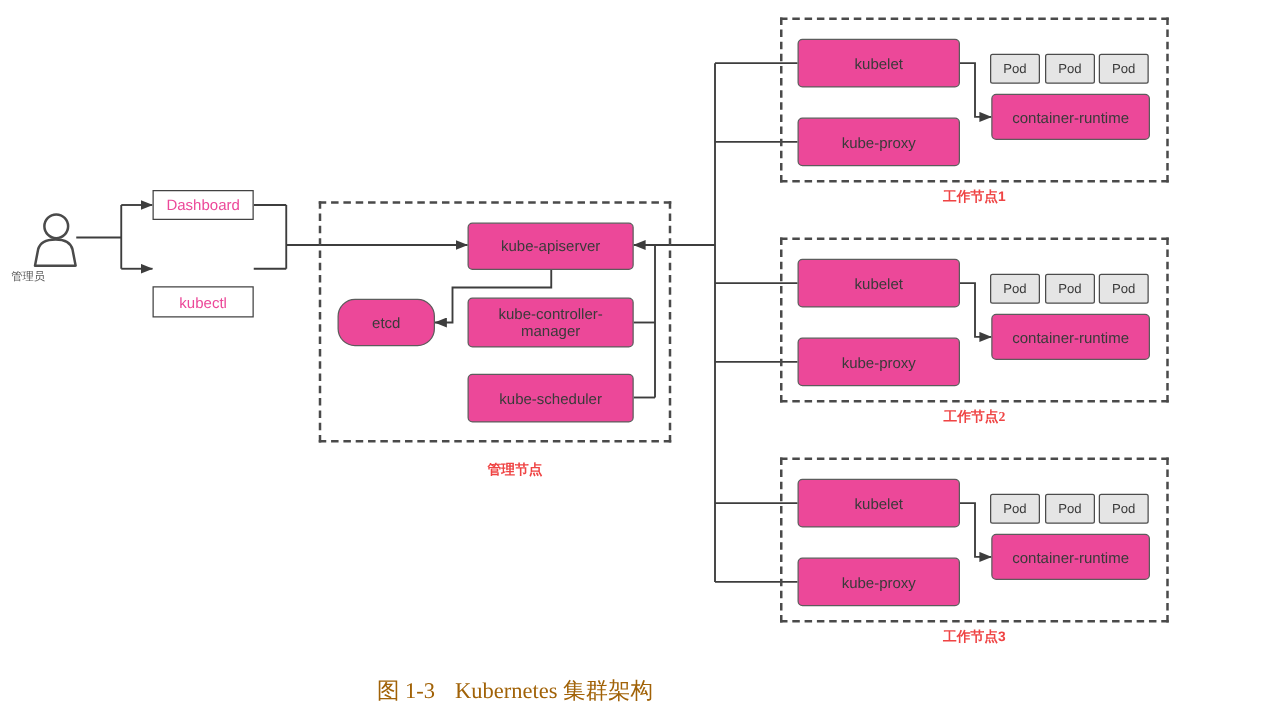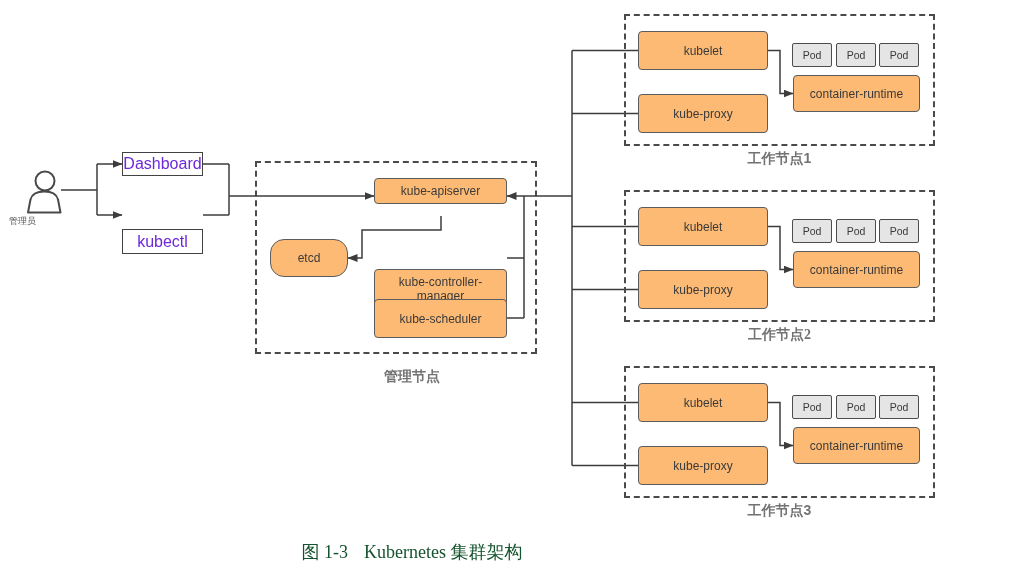--- a/index.html
+++ b/index.html
@@ -20,38 +20,38 @@
     left: 0; top: 0;
     width: 1024px; height: 580px;
     z-index: 0;
   }
   .node-box {
     position: absolute;
     display: flex;
     align-items: center;
     justify-content: center;
     text-align: center;
-    background: #fdba74;
+    background: #ec4899;
     border: 1.5px solid #5c5c5c;
     border-radius: 4px;
     font-size: 12px;
     line-height: 14px;
     color: #3a3a3a;
     z-index: 2;
     padding: 2px 4px;
   }
   .plain-box {
     position: absolute;
     display: flex;
     align-items: center;
     justify-content: center;
     background: #ffffff;
     border: 1.6px solid #424242;
-    font-size: 16px;
-    color: #6d28d9;
+    font-size: 12px;
+    color: #ec4899;
     z-index: 2;
   }
   .pod-box {
     position: absolute;
     display: flex;
     align-items: center;
     justify-content: center;
     background: #e5e5e5;
     border: 1.5px solid #4c4c4c;
     border-radius: 2px;
@@ -73,43 +73,43 @@
     z-index: 1;
   }
   .group .dashed-frame {
     position: absolute;
     left: 0; top: 0;
     width: 311px; height: 132px;
     border: 2px dashed #4a4a4a;
   }
   .group-label {
     position: absolute;
-    font-size: 14px;
+    font-size: 11px;
     font-weight: bold;
-    color: #737373;
+    color: #ef4444;
     text-align: center;
     z-index: 2;
   }
   .admin-label {
     position: absolute;
     left: 9px; top: 215px;
     width: 70px;
     text-align: left;
     font-size: 9px;
     color: #555;
     z-index: 2;
   }
   .caption {
     position: absolute;
     left: 0; top: 540px;
     width: 824px;
     text-align: center;
     font-family: "Liberation Serif", "DejaVu Serif", serif;
     font-size: 18px;
-    color: #14532d;
+    color: #a16207;
     z-index: 2;
   }
   .caption .fig-no { margin-right: 16px; }
 </style>
 </head>
 <body>
 
 <div class="canvas">
 
   <svg class="wires" viewBox="0 0 1024 580" xmlns="http://www.w3.org/2000/svg">
@@ -158,23 +158,23 @@
   </svg>
 
   <div class="admin-label">管理员</div>
 
   <div class="plain-box" style="left:122px; top:152px; width:81px; height:24px;">Dashboard</div>
   <div class="plain-box" style="left:122px; top:189px; width:81px; height:25px;margin-top:40px;">kubectl</div>
 
   <div class="dashed-box" style="left:255px; top:161px; width:282px; height:193px;"></div>
   <div class="group-label" style="left:312px; top:368px; width:200px;">管理节点</div>
 
-  <div class="node-box" style="left:374px; top:178px; width:133px; height:26px;">kube-apiserver</div>
+  <div class="node-box" style="left:374px; top:178px; width:133px; height:38px;">kube-apiserver</div>
   <div class="node-box" style="left:270px; top:239px; width:78px; height:38px;border-radius:14px;">etcd</div>
-  <div class="node-box" style="left:374px; top:238px; width:133px; height:40px;margin-top:31px;">kube-controller-manager</div>
+  <div class="node-box" style="left:374px; top:238px; width:133px; height:40px;">kube-controller-manager</div>
   <div class="node-box" style="left:374px; top:299px; width:133px; height:39px;">kube-scheduler</div>
 
   <div class="group" style="left:624px; top:14px; width:311px; height:160px;">
     <div class="dashed-frame"></div>
     <div class="node-box" style="left:14px; top:17px; width:130px; height:39px;">kubelet</div>
     <div class="node-box" style="left:14px; top:80px; width:130px; height:39px;">kube-proxy</div>
     <div class="pod-box" style="left:168px;">Pod</div>
     <div class="pod-box" style="left:212px;">Pod</div>
     <div class="pod-box" style="left:255px;">Pod</div>
     <div class="node-box" style="left:169px; top:61px; width:127px; height:37px;">container-runtime</div>

